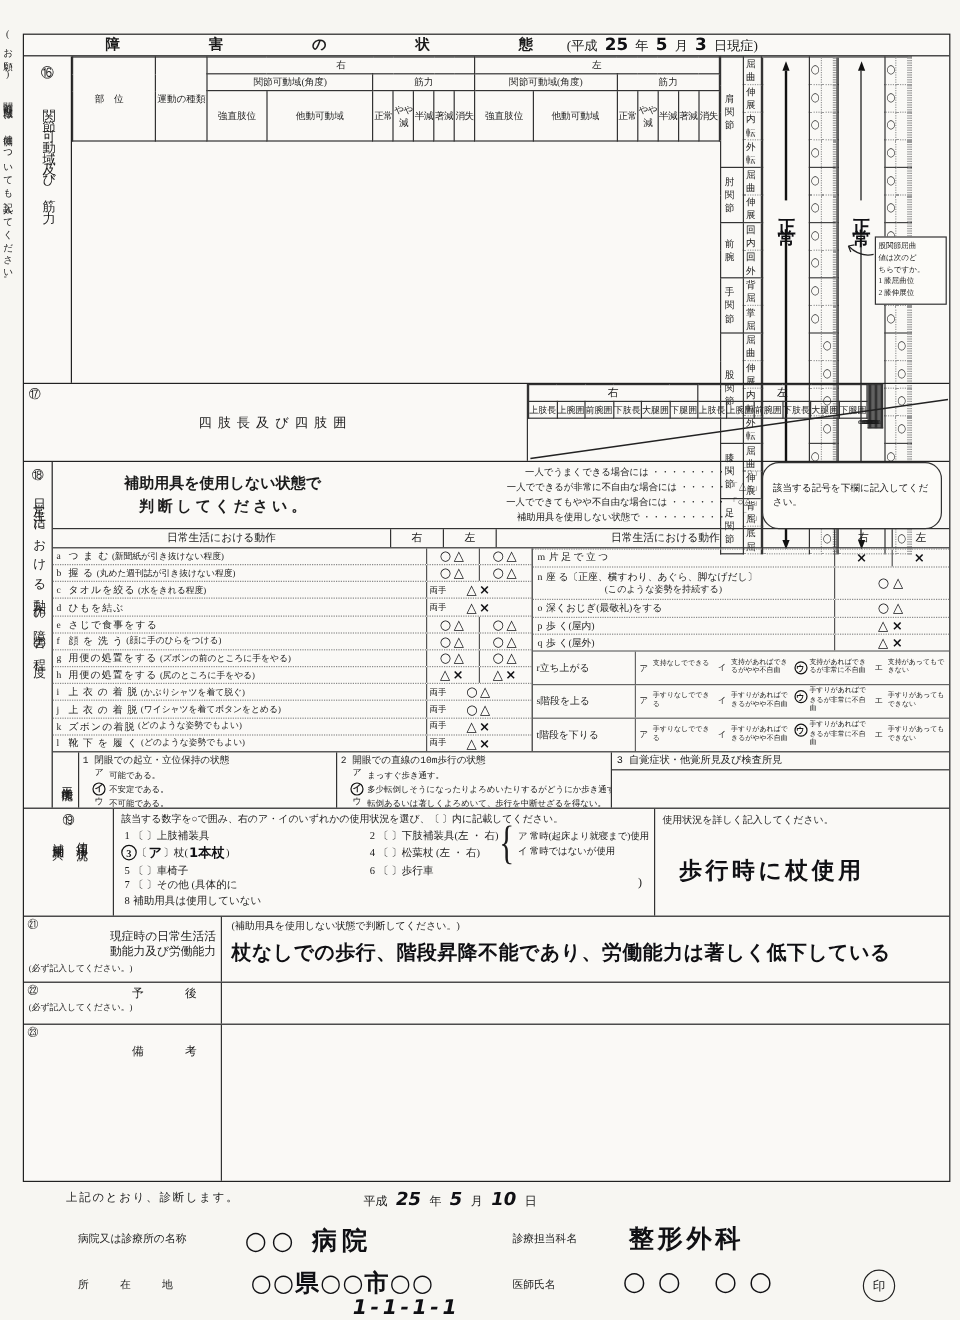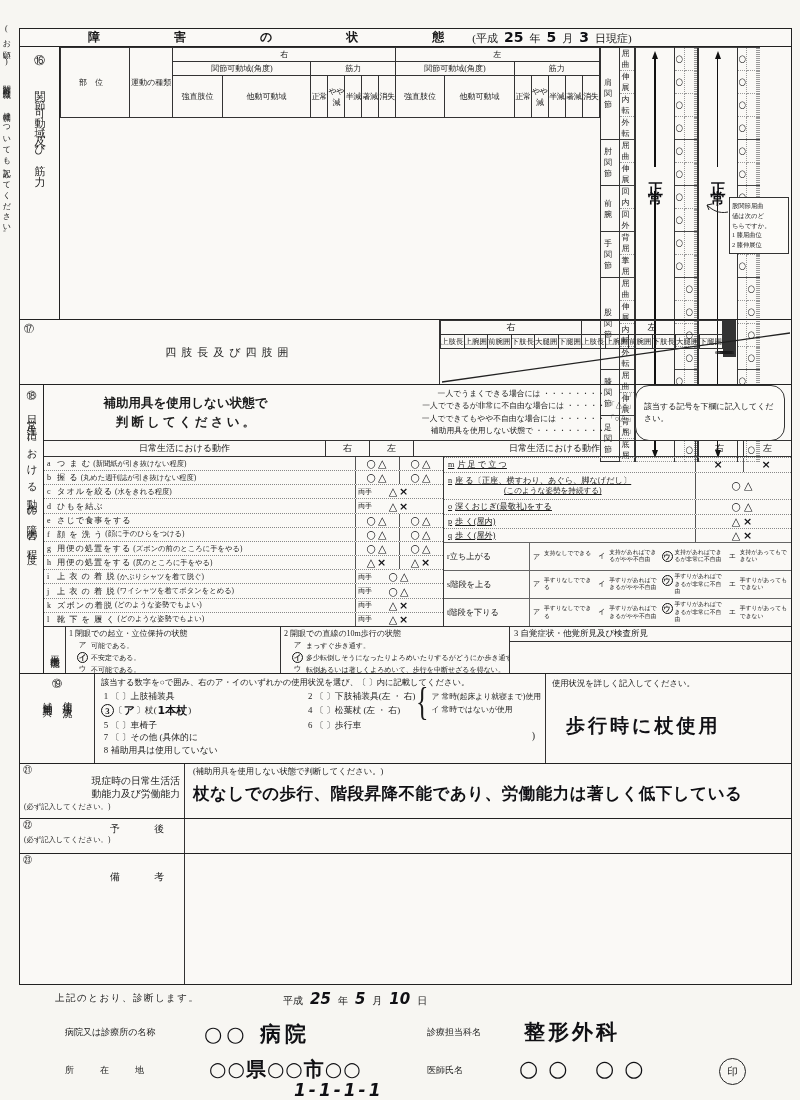--- a/index.html
+++ b/index.html
@@ -95,37 +95,37 @@
   .dl-row:first-child { border-top: none; }
   .dl-act { flex: 1; display: flex; align-items: center; font-size: 8.2px; overflow: hidden; white-space: nowrap; padding-left: 3px; }
   .dl-act .k { width: 10px; font-size: 8px; }
   .dl-act .a { letter-spacing: 1px; }
   .dl-act .d { font-size: 7.3px; margin-left: 2px; color:#222; }
   .dl-val { width: 44px; border-left: 1px solid #555; display: flex; align-items: center; justify-content: center; }
   .dl-val.wide { width: 88px; position: relative; }
   .dl-val .sym { font-size: 11px; letter-spacing: 2px; }
   .dl-val .both { position: absolute; left: 2px; top: 50%; transform: translateY(-50%); font-size: 7px; font-family: "Liberation Serif", serif; font-weight: normal; color:#1b1b1b; }
   .dr-row { display: flex; border-top: 1px dotted #888; align-items: stretch; }
-  .dr-act { flex: 1; font-size: 8.2px; padding-left: 4px; display:flex; flex-direction:column; justify-content:center; white-space: nowrap; overflow:hidden;text-decoration:underline; }
+  .dr-act { flex: 1; font-size: 8.2px; padding-left: 4px; display:flex; flex-direction:column; justify-content:center; white-space: nowrap; overflow:hidden; }
   .dr-act .k { margin-right: 3px; }
   .dr-act .l2 { font-size: 7.6px; padding-left: 56px; }
   .dr-val { width: 48px; border-left: 1px solid #555; display:flex; align-items:center; justify-content:center; }
   .dr-val.wide { width: 96px; }
   .dr-val .sym { font-size: 11px; letter-spacing: 3px; }
   .dr-optrow { display: flex; border-top: 1px solid #666; }
   .dr-optlabel { width: 86px; font-size: 8.2px; display:flex; align-items:center; padding-left: 3px; border-right: 1px solid #666; white-space:nowrap; }
   .dr-opts { flex: 1; display: flex; align-items: center; }
   .opt { display: flex; align-items: flex-start; gap: 2px; padding: 0 1px; flex: 1; }
   .opt .ok { font-size: 7px; width: 11px; height: 11px; line-height: 10px; text-align: center; flex: none; margin-top: 2px; }
   .opt .ok.circ { border: 1.3px solid #111; border-radius: 50%; font-weight: bold; }
   .opt .ot { font-size: 5.8px; line-height: 1.35; }
   .balance { height: 47px; display: flex; border-top: 1px solid #333; }
   .bal-label { width: 22px; border-right: 1px solid #333; display:flex; align-items:center; justify-content:center; }
   .bal-label .vtext { font-size: 9.5px; letter-spacing: 1px; }
-  .bal-col { border-right: 1px solid #333; padding: 1px 3px; overflow: hidden; }
+  .bal-col { border-right: 1px solid #333; padding: 1px 3px; overflow: hidden; font-family: Liberation Mono, monospace; }
   .bal-col .ttl { font-size: 8px; white-space: nowrap; }
   .bal-opt { display: flex; gap: 3px; align-items: center; margin-top: 1px; padding-left: 8px; }
   .bal-opt .ok { font-size: 7.5px; width: 11px; height: 11px; line-height: 10px; text-align: center; flex: none; }
   .bal-opt .ok.circ { border: 1.3px solid #111; border-radius: 50%; font-weight: bold; }
   .bal-opt .ot { font-size: 7px; white-space: nowrap; }
   .bal-col.c3 { flex: 1; border-right: none; padding: 0; }
   .bal-col.c3 .ttl { border-bottom: 1px solid #333; padding: 1px 4px; font-size: 8.5px; }
 
   
   .s19 { height: 90px; display: flex; }
@@ -164,21 +164,21 @@
   .s22 .lblcol .t { margin-top: 1px; letter-spacing: 16px; }
   .s22 .lblcol .must { margin-top: 0; }
   .s22-body { flex: 1; display:flex; align-items:center; }
   .s22-body .val { font-size: 20px; letter-spacing: 6px; margin-left: 60px; }
   .s23 { flex: 1; display: flex; }
   .s23 .lblcol .t { margin-top: 14px; letter-spacing: 16px; }
 
   
   .footer { position: absolute; left: 19px; top: 990px; width: 773px; }
   .f-stmt { position: absolute; left: 36px; top: 2px; font-size: 9.5px; letter-spacing: 1.5px; }
-  .f-date { position: absolute; left: 264px; top: 0; font-size: 10px; display:flex; align-items:baseline; gap: 7px; }
+  .f-date { position: absolute; left: 284px; top: 0; font-size: 10px; display:flex; align-items:baseline; gap: 7px; }
   .f-date .hw { font-size: 15px; font-style: italic; }
   .f-row2 { position: absolute; top: 36px; width: 100%; }
   .f-row3 { position: absolute; top: 74px; width: 100%; }
   .f-lab { font-size: 9px; color: #222; }
   .f-hosp { position: absolute; left: 185px; top: -6px; font-size: 21px; letter-spacing: 4px; }
   .f-deptlab { position: absolute; left: 408px; top: 0; }
   .f-dept { position: absolute; left: 505px; top: -8px; font-size: 21px; letter-spacing: 3px; }
   .f-addrlab { position: absolute; left: 46px; top: 0; letter-spacing: 26px; }
   .f-addr { position: absolute; left: 190px; top: -8px; font-size: 20px; letter-spacing: 1px; }
   .f-addr2 { position: absolute; left: 275px; top: 16px; font-size: 17px; font-style: italic; letter-spacing: 3px; }

